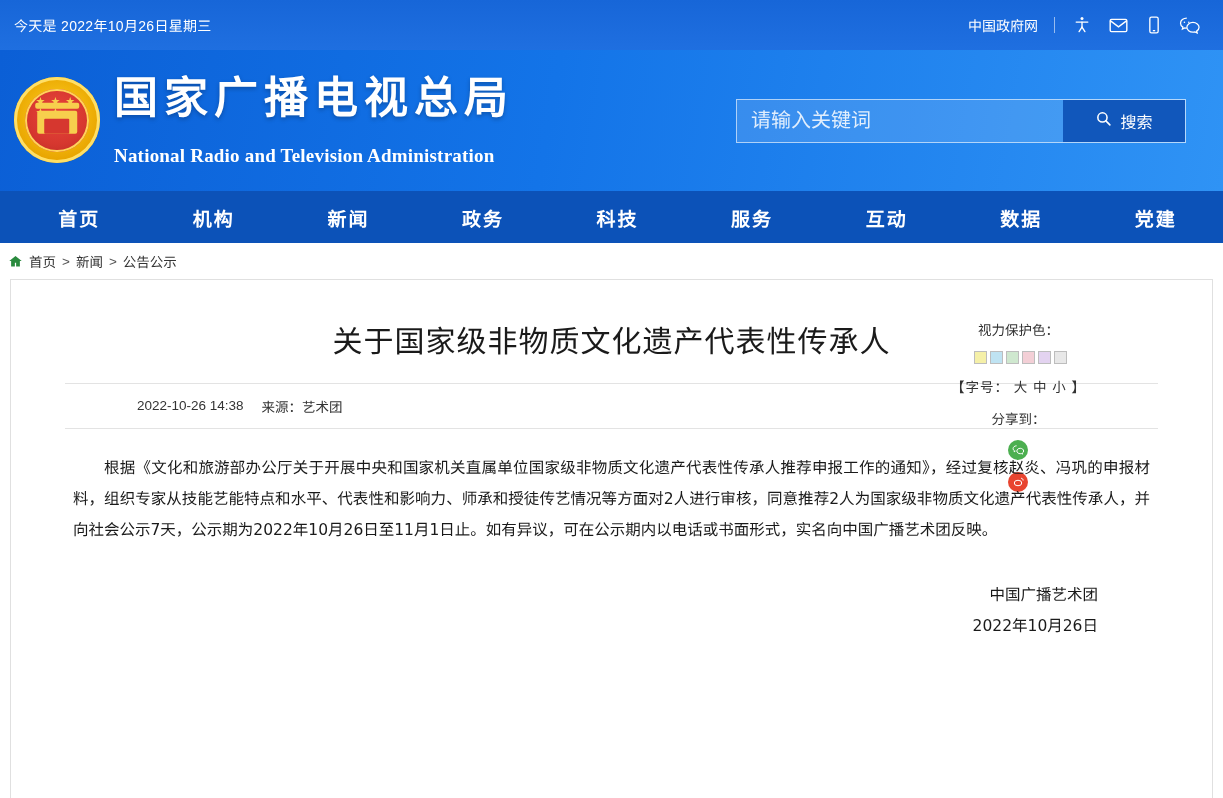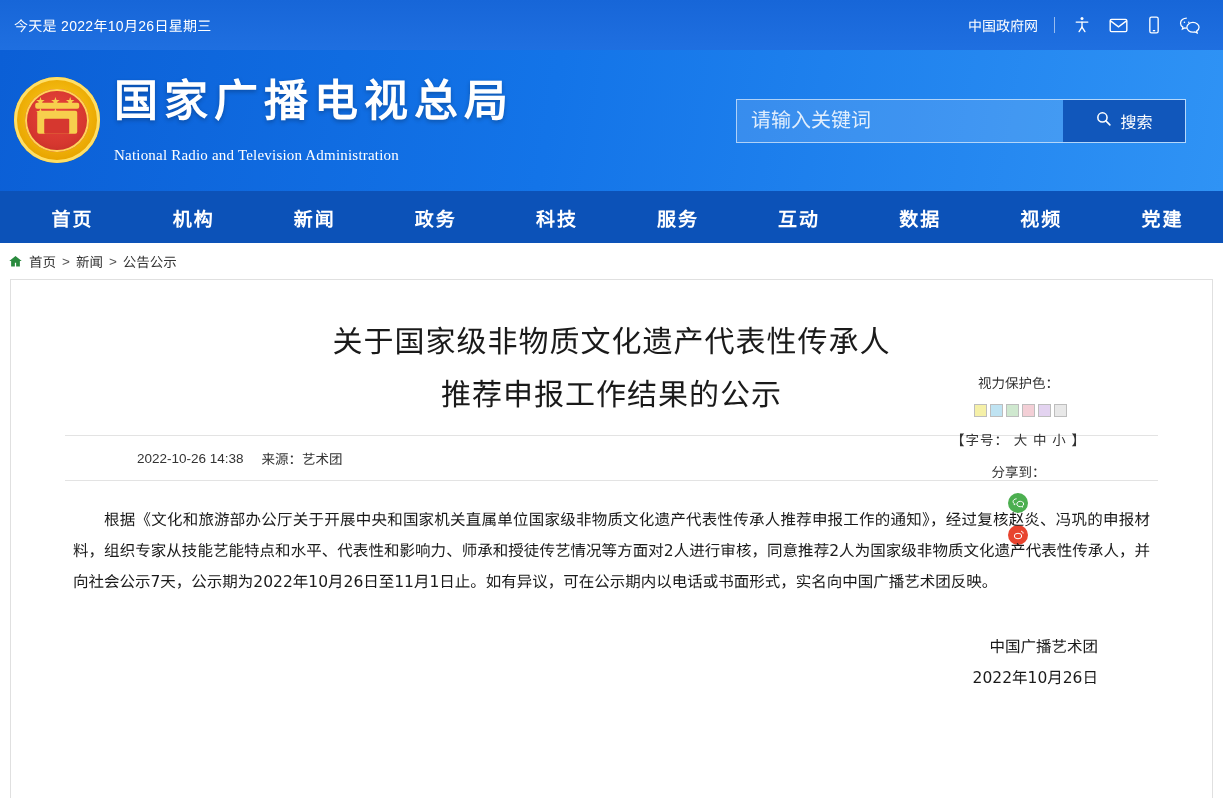--- a/index.html
+++ b/index.html
@@ -86,25 +86,25 @@
   .titles { color:#ffffff; }
   .title-cn {
     font-size: 44px;
     font-weight: 700;
     letter-spacing: 6px;
     line-height: 1.1;
     text-shadow: 0 2px 4px rgba(0,0,0,.25);
     font-family: Liberation Sans, sans-serif;
   }
   .title-en {
-    font-size: 15px;
+    font-size: 19px;
     margin-top: 22px;
     letter-spacing: .2px;
     font-family: "Liberation Serif", serif;
-    font-weight: 400;
+    font-weight: 700;
   }
 
   
   .searchbox {
     position: absolute;
     right: 37px; top: 50%;
     transform: translateY(-50%);
     display: flex;
     width: 450px; height: 44px;
     border: 1px solid rgba(255,255,255,.6);
@@ -304,42 +304,40 @@
 
 <div class="nav">
   <div class="nav-item">首页</div>
   <div class="nav-item">机构</div>
   <div class="nav-item">新闻</div>
   <div class="nav-item">政务</div>
   <div class="nav-item">科技</div>
   <div class="nav-item">服务</div>
   <div class="nav-item">互动</div>
   <div class="nav-item">数据</div>
-  <div class="nav-item">视频</div>
   <div class="nav-item">党建</div>
 </div>
 
 <div class="crumb">
   <span class="home-icon">
     <svg width="15" height="15" viewBox="0 0 24 24" fill="#2a8a3e">
       <path d="M12 3L2 11h3v9h6v-6h2v6h6v-9h3z"></path>
     </svg>
   </span>
   <a href="#">首页</a>
   <span class="sep">&gt;</span>
   <a href="#">新闻</a>
   <span class="sep">&gt;</span>
   <a href="#">公告公示</a>
 </div>
 
 <div class="card">
 
   <div class="doc-title">
     <div>关于国家级非物质文化遗产代表性传承人</div>
-    <div>推荐申报工作结果的公示</div>
   </div>
 
   <div class="meta">
     <div class="left">
       <span>2022-10-26 14:38</span>
       <span>来源：艺术团</span>
     </div>
     <div class="right">
       <span>视力保护色：</span>
       <span class="swatches">

